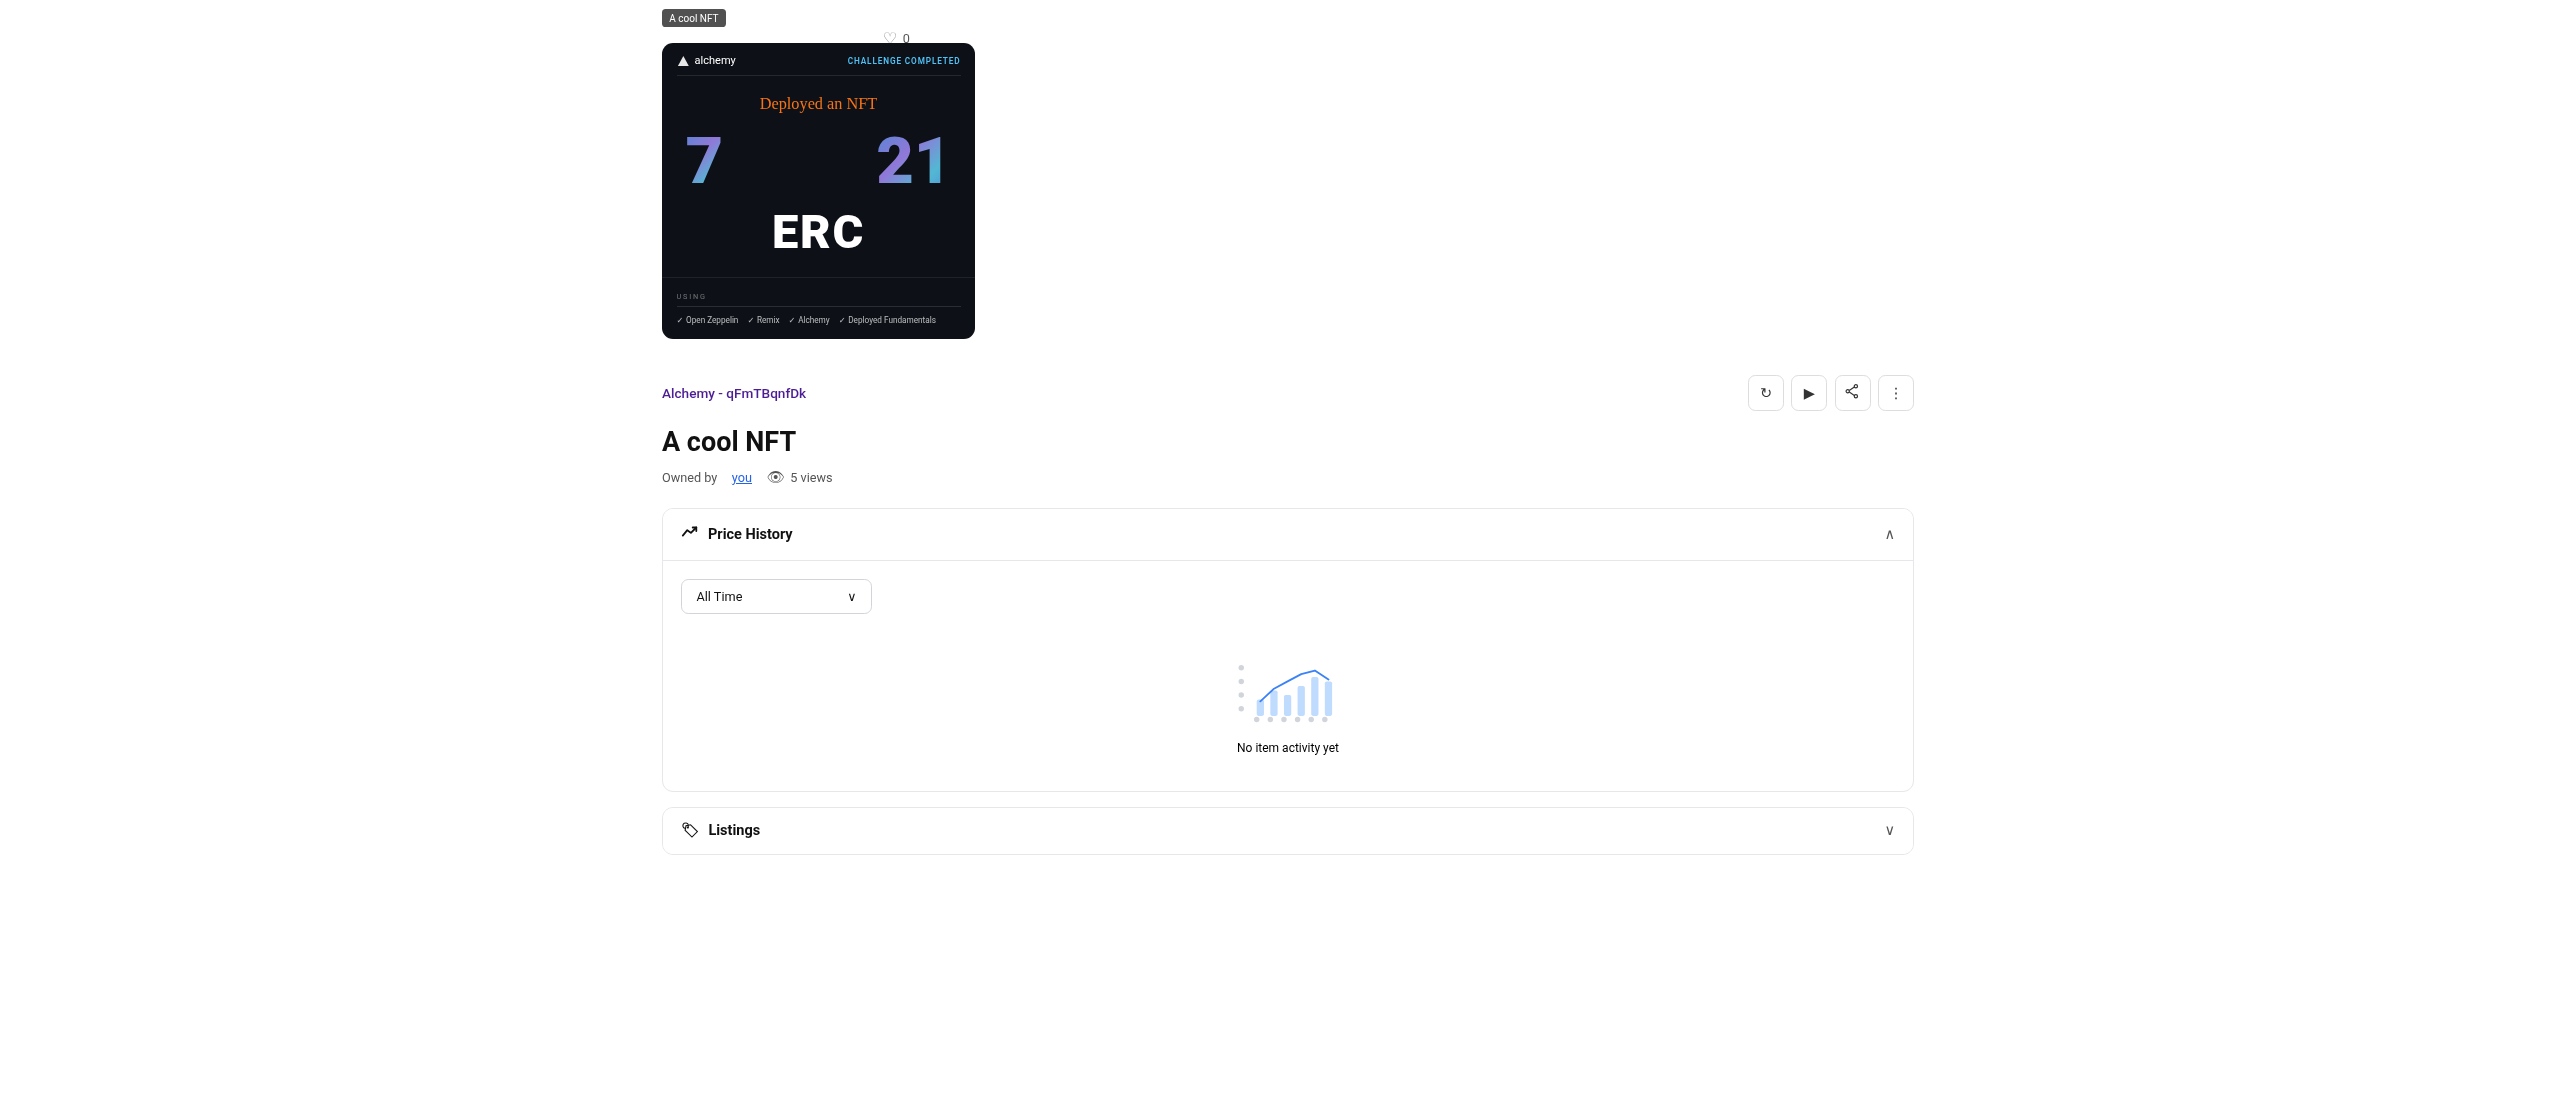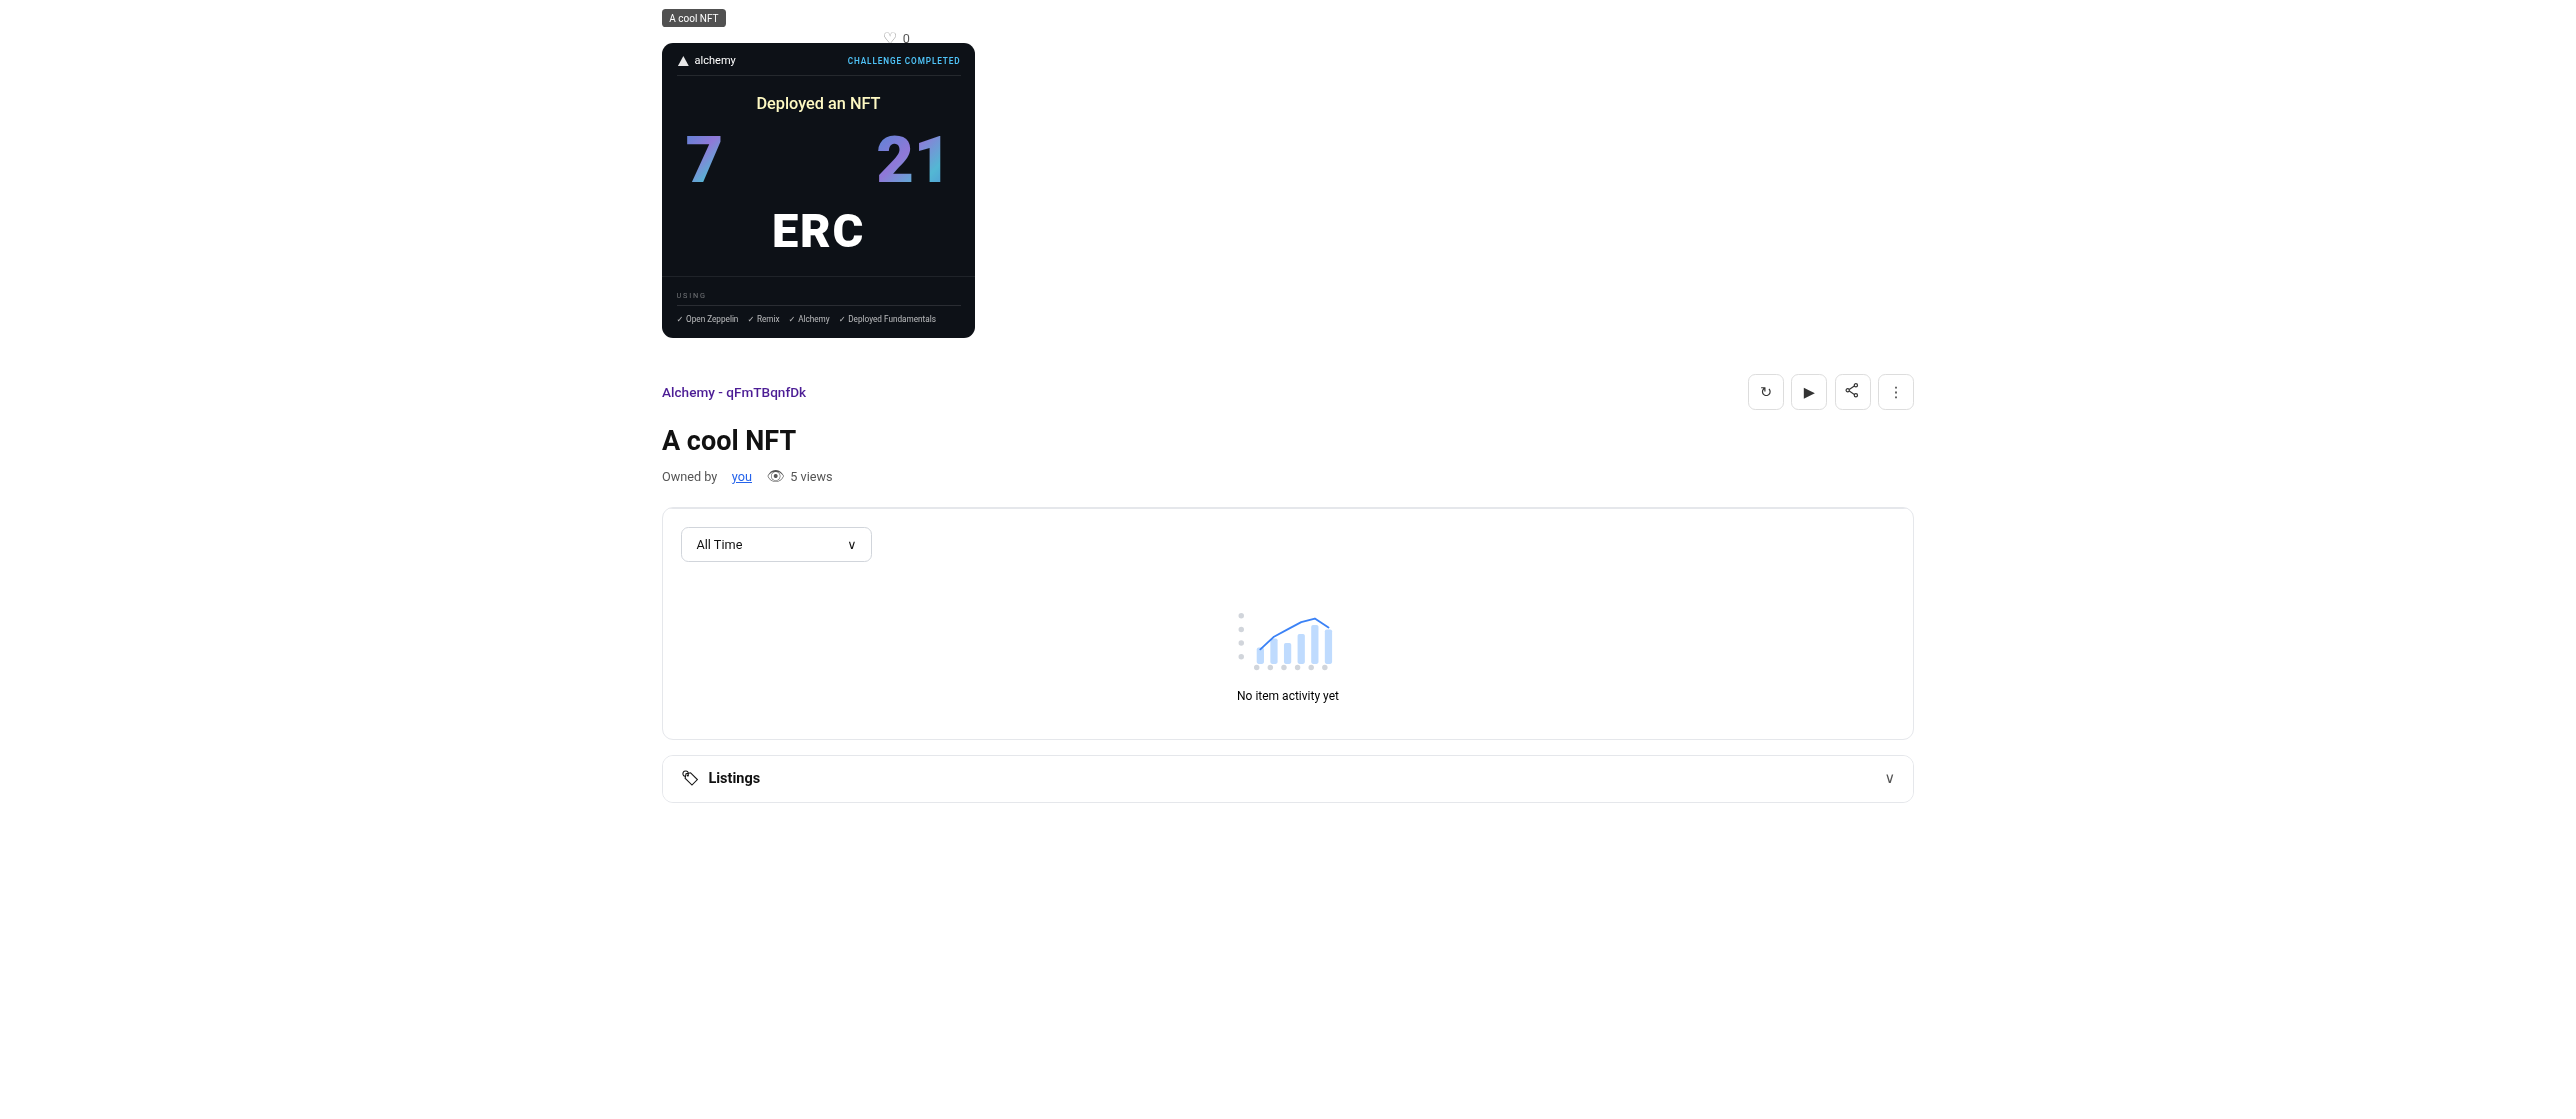--- a/index.html
+++ b/index.html
@@ -79,24 +79,25 @@
       background: rgba(255,255,255,0.1);
       margin: 0 14.5px;
     }
 
     .nft-main-content {
       padding: 18px 14.5px 9px;
       text-align: center;
     }
 
     .deployed-text {
-      color: #fef9c3;
+      color: #f97316;
       font-size: 16.3px;
       font-weight: 500;
       margin-bottom: 9px;
+      font-family: Liberation Serif, serif;
     }
 
     .erc-visual {
       position: relative;
       height: 145px;
       display: flex;
       align-items: center;
       justify-content: center;
       overflow: hidden;
     }
@@ -454,20 +455,32 @@
     <div class="ownership-row">
       <span>Owned by</span>
       <a class="owner-link" href="#">you</a>
       <div class="views-section">
         <span class="eye-icon">👁</span>
         <span>5 views</span>
       </div>
     </div>
 
     <div class="section-card">
+      <div class="section-header">
+        <div class="section-header-left">
+          <span class="section-icon">
+            <svg width="18" height="18" viewBox="0 0 20 20" fill="none">
+              <polyline points="2,14 7,8 11,11 17,5" stroke="#111" stroke-width="2" stroke-linecap="round" stroke-linejoin="round" fill="none"></polyline>
+              <polyline points="13,5 17,5 17,9" stroke="#111" stroke-width="2" stroke-linecap="round" stroke-linejoin="round" fill="none"></polyline>
+            </svg>
+          </span>
+          <span>Price History</span>
+        </div>
+        <span class="chevron-icon">∧</span>
+      </div>
 
       <div class="section-body">
 
         <div class="dropdown-select">
           <span>All Time</span>
           <span>∨</span>
         </div>
 
         <div class="chart-area">
           <div class="chart-placeholder">

